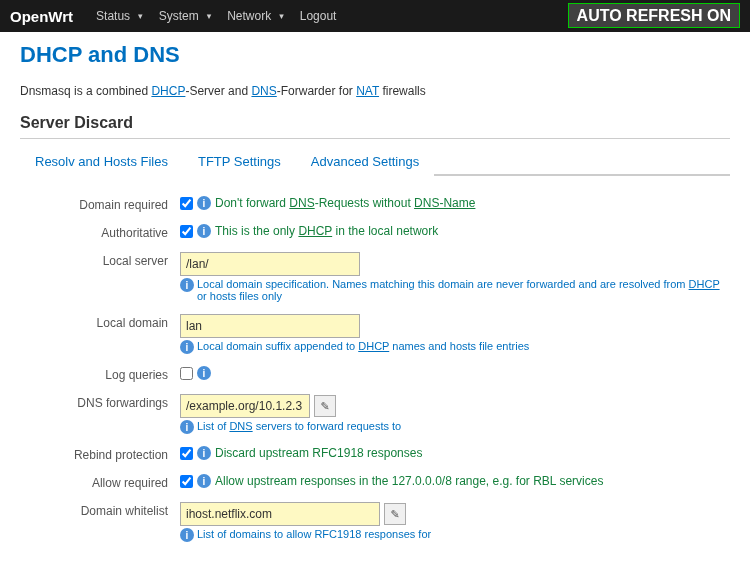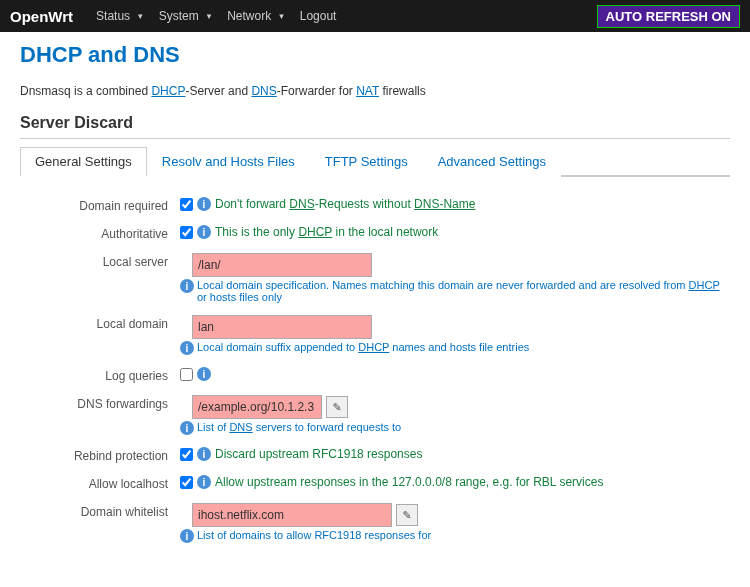--- a/index.html
+++ b/index.html
@@ -26,23 +26,23 @@
       padding: 0 8px;
       cursor: pointer;
       display: flex;
       align-items: center;
       gap: 8px;
     }
     .nav-right {
       margin-left: auto;
     }
     .auto-refresh-badge {
-      background: #4c1d95;
+      background: #404040;
       color: #fff;
-      font-size: 13px;
+      font-size: 16px;
       font-weight: bold;
       padding: 3px 8px;
       border: 1px solid #00cc00;
     }
     .chevron { font-size: 9px; }
 
     
     .page-content { padding: 10px 20px; }
 
     .page-title {
@@ -149,22 +149,21 @@
       height: 13px;
       cursor: pointer;
     }
 
     input[type="text"] {
       border: 1px solid #aaa;
       padding: 2px 5px;
       font-size: 12px;
       height: 24px;
       color: #333;
-      background: #fca5a5;
-      margin-left: 12px;
+      background: #fef9c3;
     }
     input[type="text"].w180 { width: 180px; }
     input[type="text"].w160 { width: 130px; }
     input[type="text"].w200 { width: 200px; }
 
     .edit-icon {
       display: inline-flex;
       align-items: center;
       justify-content: center;
       width: 22px;
@@ -208,21 +207,20 @@
 
   <div class="page-title">DHCP and DNS</div>
 
   <div class="page-subtitle">
     Dnsmasq is a combined <span class="link underline">DHCP</span>-Server and <span class="link underline">DNS</span>-Forwarder for <span class="link underline">NAT</span> firewalls
   </div>
 
   <div class="section-title">Server Discard</div>
 
   <div class="tabs">
-    <div class="tab active">General Settings</div>
     <div class="tab link-style">Resolv and Hosts Files</div>
     <div class="tab link-style">TFTP Settings</div>
     <div class="tab link-style">Advanced Settings</div>
   </div>
 
   <div class="settings-table">
 
     <div class="settings-row">
       <div class="settings-label">Domain required</div>
       <div class="settings-control">
@@ -300,21 +298,21 @@
       <div class="settings-control">
         <div class="row1">
           <input type="checkbox" checked="" style="">
           <span class="info-icon">i</span>
           <span class="static-text">Discard upstream RFC1918 responses</span>
         </div>
       </div>
     </div>
 
     <div class="settings-row">
-      <div class="settings-label">Allow localhost</div>
+      <div class="settings-label">Allow required</div>
       <div class="settings-control">
         <div class="row1">
           <input type="checkbox" checked="" style="">
           <span class="info-icon">i</span>
           <span class="static-text">Allow upstream responses in the 127.0.0.0/8 range, e.g. for RBL services</span>
         </div>
       </div>
     </div>
 
     <div class="settings-row">

